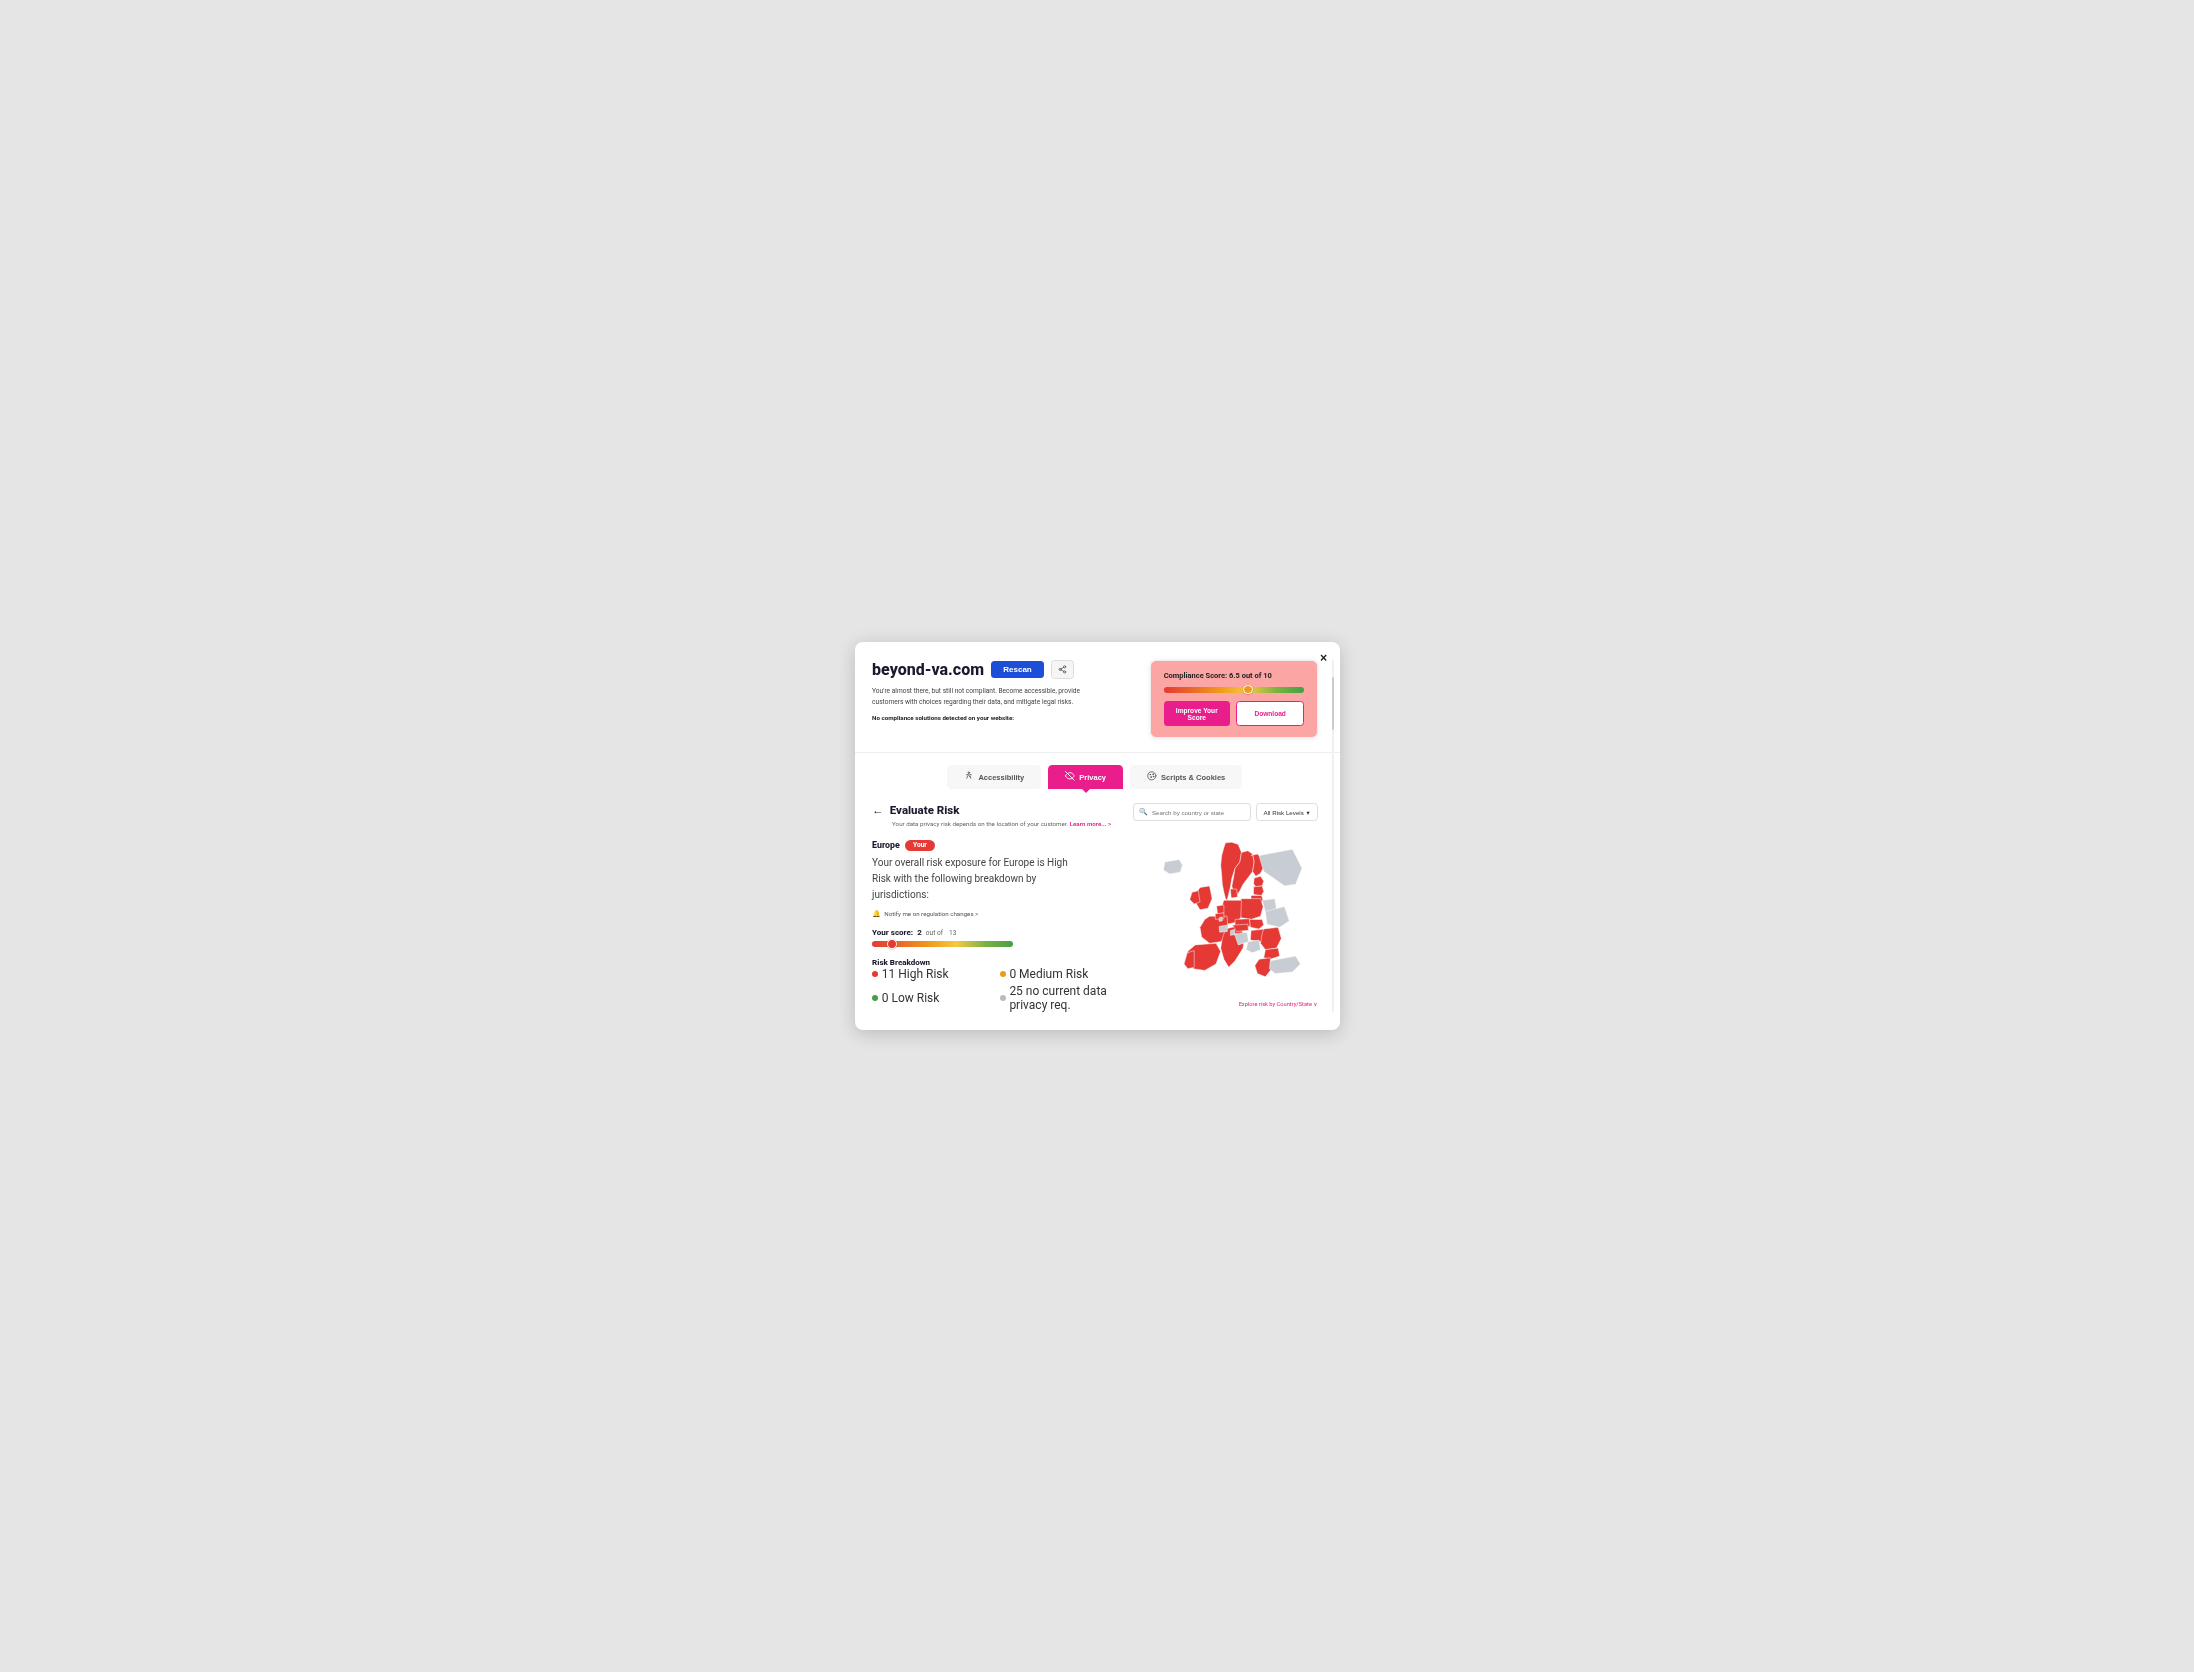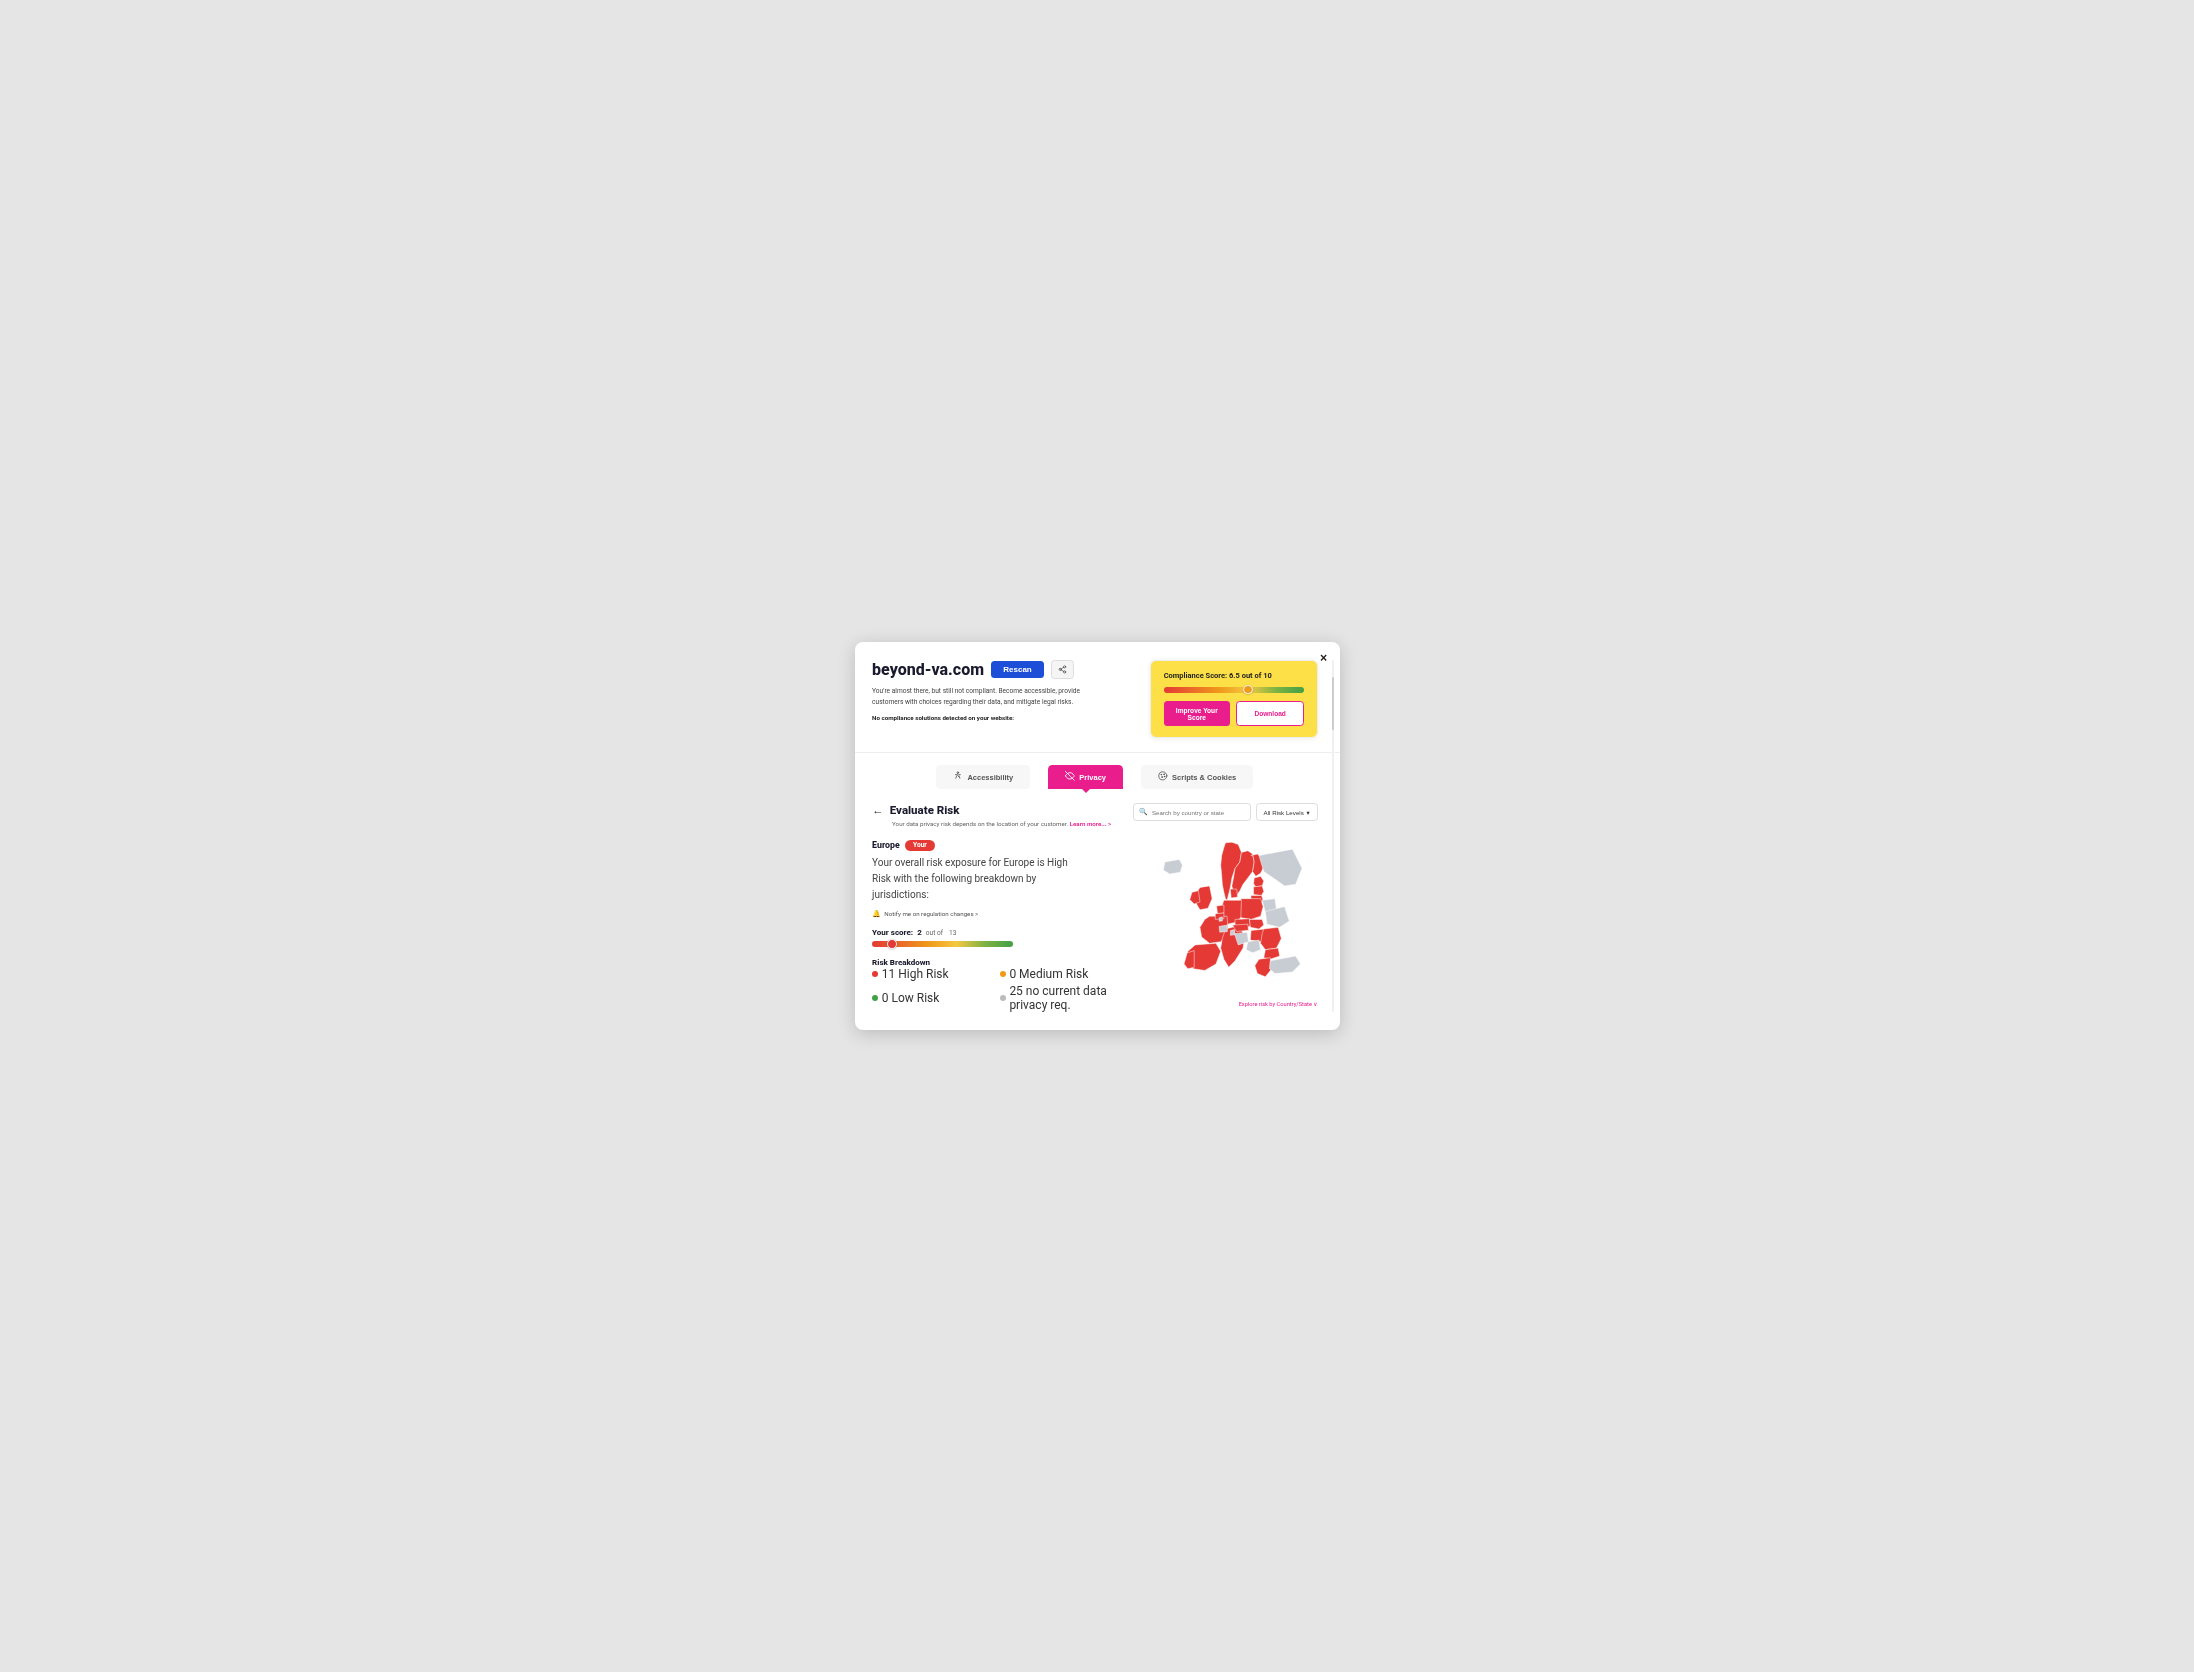--- a/index.html
+++ b/index.html
@@ -79,21 +79,21 @@
       line-height: 1.6;
       margin-bottom: 6.2px;
       max-width: 229px;
     }
     .no-compliance {
       font-size: 6.2px;
       font-weight: 700;
       color: #222;
     }
     .score-card {
-      background: #fde047;
+      background: #fca5a5;
       border: 0.7px solid #eee;
       border-radius: 6.2px;
       padding: 10.6px 12.3px;
       min-width: 150px;
       box-shadow: 0 0.9px 5.3px rgba(0,0,0,0.07);
     }
     .score-header {
       font-size: 7.5px;
       font-weight: 700;
       color: #222;
@@ -147,21 +147,21 @@
       cursor: pointer;
       flex: 1;
     }
     .divider {
       border: none;
       border-top: 0.7px solid #eee;
       margin: 0 -22px 12.3px -17.6px;
     }
     .tabs {
       display: flex;
-      gap: 18px;
+      gap: 7px;
       margin-bottom: 14px;
       justify-content: center;
     }
     .tab {
       display: flex;
       align-items: center;
       gap: 4.4px;
       padding: 6.2px 17px;
       border-radius: 4.4px;
       font-size: 7.5px;

